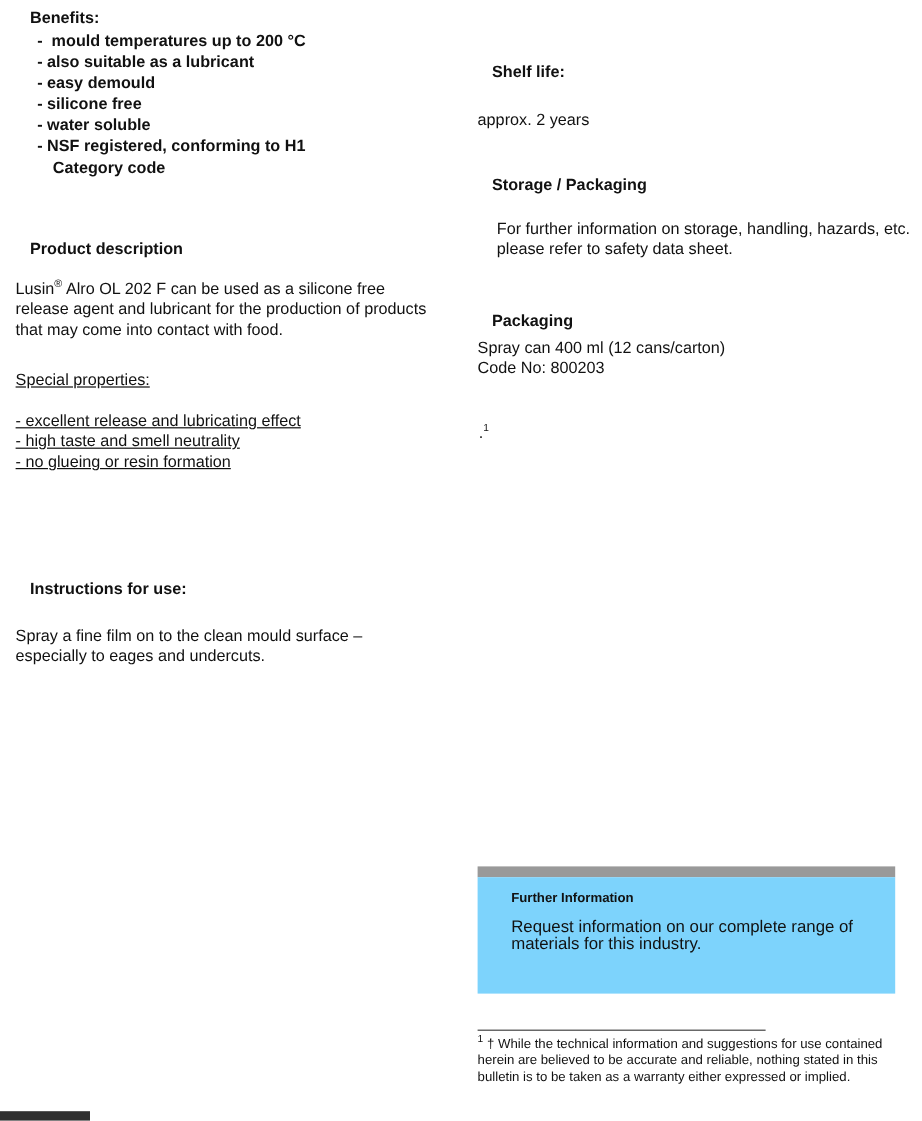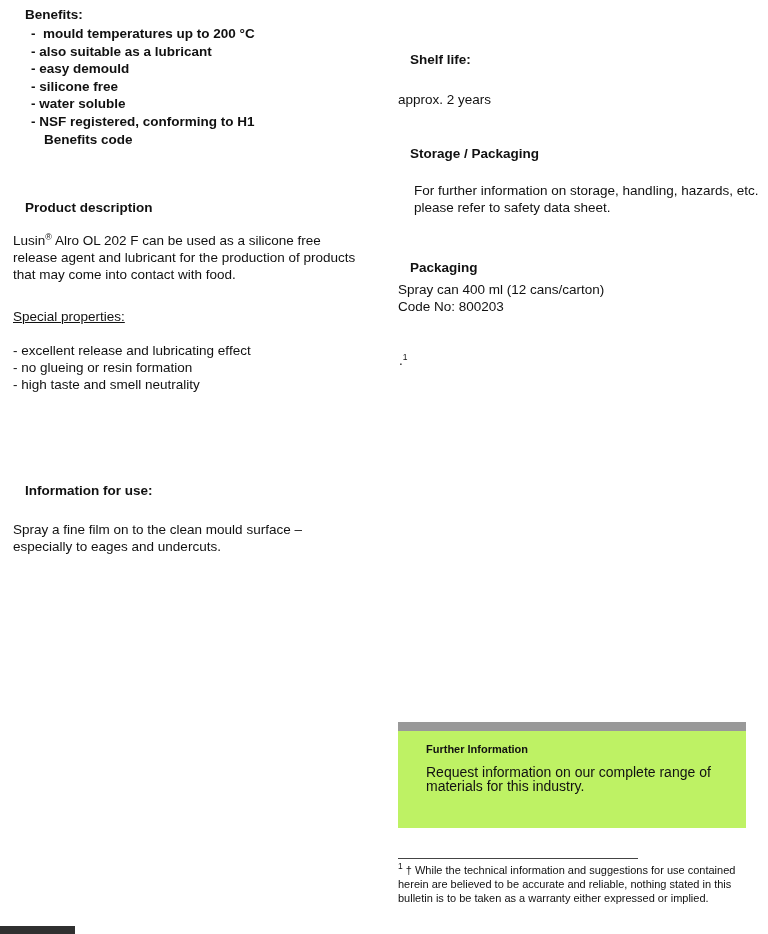--- a/index.html
+++ b/index.html
@@ -11,57 +11,57 @@
     position: relative;
     overflow: hidden;
   }
   .abs { position: absolute; }
   .h   { font-size: 13.5px; font-weight: bold; line-height: 17px; padding-left: 12px; }
   .t   { font-size: 13.5px; line-height: 17px; }
   .small { font-size: 11px; line-height: 14px; }
   .u   { text-decoration: underline; }
   .benefits-list div { font-weight: bold; font-size: 13.5px; line-height: 17.6px; white-space: pre-wrap; }
   .benefits-cont { padding-left: 13px; }
-  .plain-list div { font-size: 13.5px; line-height: 17px; }
+  .plain-list div { font-size: 13.5px; line-height: 17px; text-decoration: underline; }
   sup.reg { font-size: 9px; vertical-align: super; line-height: 0; }
   sup.fn  { font-size: 8.5px; vertical-align: super; line-height: 0; }
   .info-bar { height: 9px; }
   .info-box { padding: 12px 20px 0 28px; height: 85px; }
   .info-box .bh { font-size: 11px; font-weight: bold; }
   .info-box .bt { font-size: 14px; line-height: 14px; margin-top: 10px; }
   .fn-rule { height: 0; border-top: 1px solid #444444; }
 </style>
 </head>
 <body>
 
 <div class="abs h" style="left:13px; top:6px;">Benefits:</div>
 
 <div class="abs benefits-list" style="left:31px; top:25px; width:350px;">
   <div>-  mould temperatures up to 200 °C</div>
   <div>- also suitable as a lubricant</div>
   <div>- easy demould</div>
   <div>- silicone free</div>
   <div>- water soluble</div>
   <div>- NSF registered, conforming to H1</div>
-  <div class="benefits-cont">Benefits code</div>
+  <div class="benefits-cont">Category code</div>
 </div>
 
 <div class="abs h" style="left:13px; top:199px;">Product description</div>
 
 <p class="abs t" style="left:13px; top:232px; width:352px; margin:0;"><span>Lusin</span><sup class="reg">®</sup><span> Alro OL 202 F can be used as a silicone free release agent and lubricant for the production of products that may come into contact with food.</span></p>
 
 <div class="abs t u" style="left:13px; top:308px;">Special properties:</div>
 
 <div class="abs plain-list" style="left:13px; top:342px; width:360px;">
   <div>- excellent release and lubricating effect</div>
+  <div>- high taste and smell neutrality</div>
   <div>- no glueing or resin formation</div>
-  <div>- high taste and smell neutrality</div>
 </div>
 
-<div class="abs h" style="left:13px; top:482px;">Information for use:</div>
+<div class="abs h" style="left:13px; top:482px;">Instructions for use:</div>
 
 <p class="abs t" style="left:13px; top:521px; width:350px; margin:0;">Spray a fine film on to the clean mould surface – especially to eages and undercuts.</p>
 
 <div class="abs h" style="left:398px; top:51px;">Shelf life:</div>
 
 <div class="abs t" style="left:398px; top:91px;">approx. 2 years</div>
 
 <div class="abs h" style="left:398px; top:145px;">Storage / Packaging</div>
 
 <p class="abs t" style="left:398px; top:166px; width:356px; margin:16px;">For further information on storage, handling, hazards, etc. please refer to safety data sheet.</p>
@@ -69,21 +69,21 @@
 <div class="abs h" style="left:398px; top:259px;">Packaging</div>
 
 <div class="abs t" style="left:398px; top:281px;">Spray can 400 ml (12 cans/carton)</div>
 
 <div class="abs t" style="left:398px; top:298px;">Code No: 800203</div>
 
 <div class="abs t" style="left:399px; top:352px;"><span>.</span><sup class="fn">1</sup></div>
 
 <div class="abs" style="left:398px; top:722px; width:348px;">
   <div class="info-bar" style="background:#999999;"></div>
-  <div class="info-box" style="background:#bef264;">
+  <div class="info-box" style="background:#7dd3fc;">
     <div class="bh">Further Information</div>
     <div class="bt">Request information on our complete range of materials for this industry.</div>
   </div>
 </div>
 
 <div class="abs fn-rule" style="left:398px; top:858px; width:240px;"></div>
 
 <p class="abs small" style="left:398px; top:863px; width:358px; margin:0;"><sup class="fn">1</sup> <span>† While the technical information and suggestions for use contained herein are believed to be accurate and reliable, nothing stated in this bulletin is to be taken as a warranty either expressed or implied.</span></p>
 
 <div class="abs" style="left:0; top:926px; width:75px; height:8px; background:#303030;"></div>

